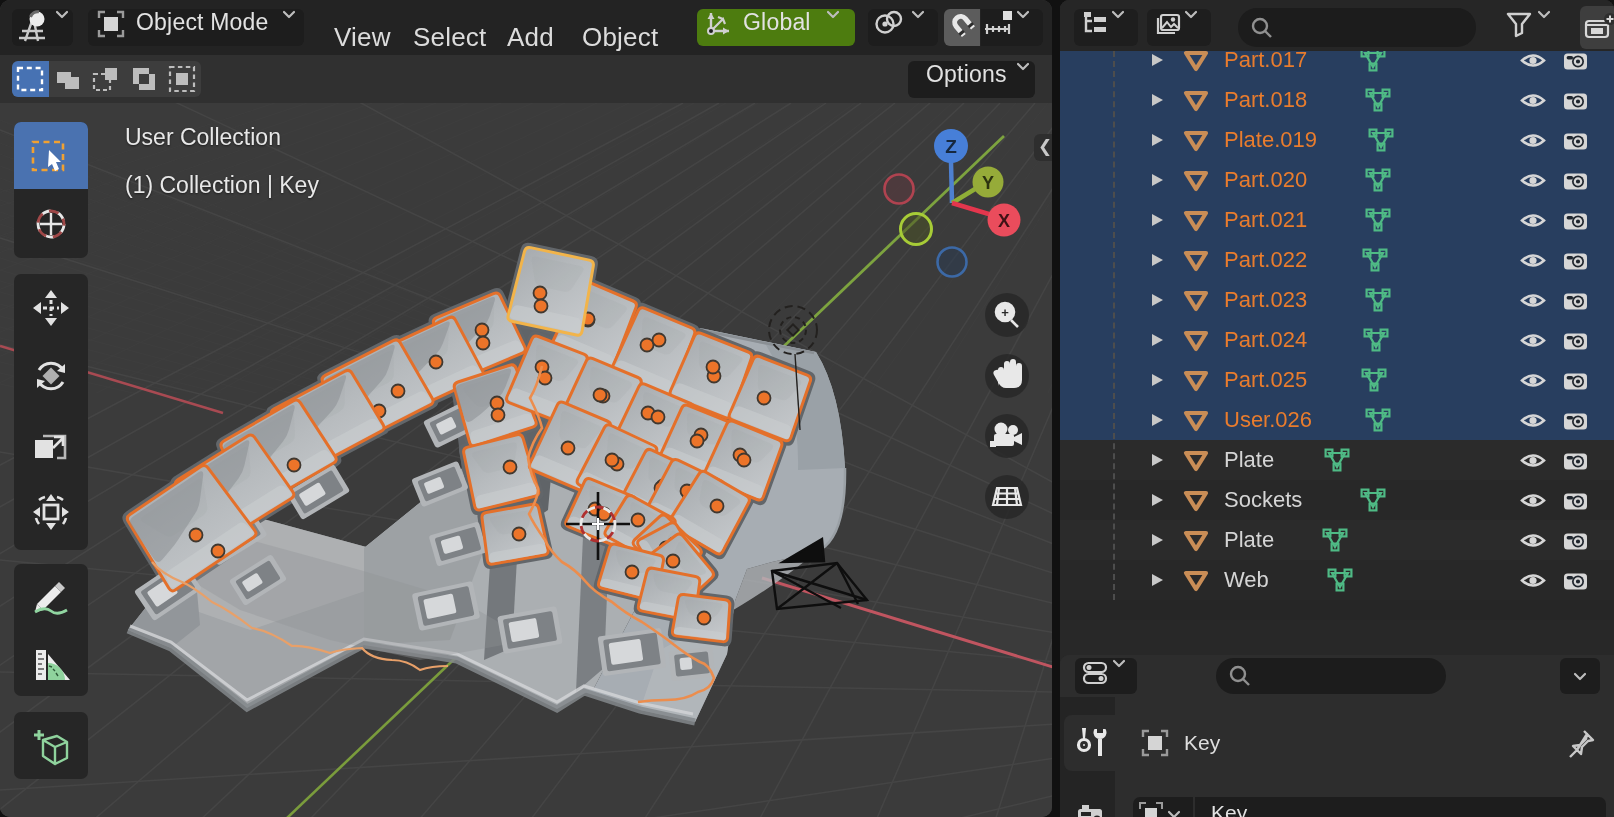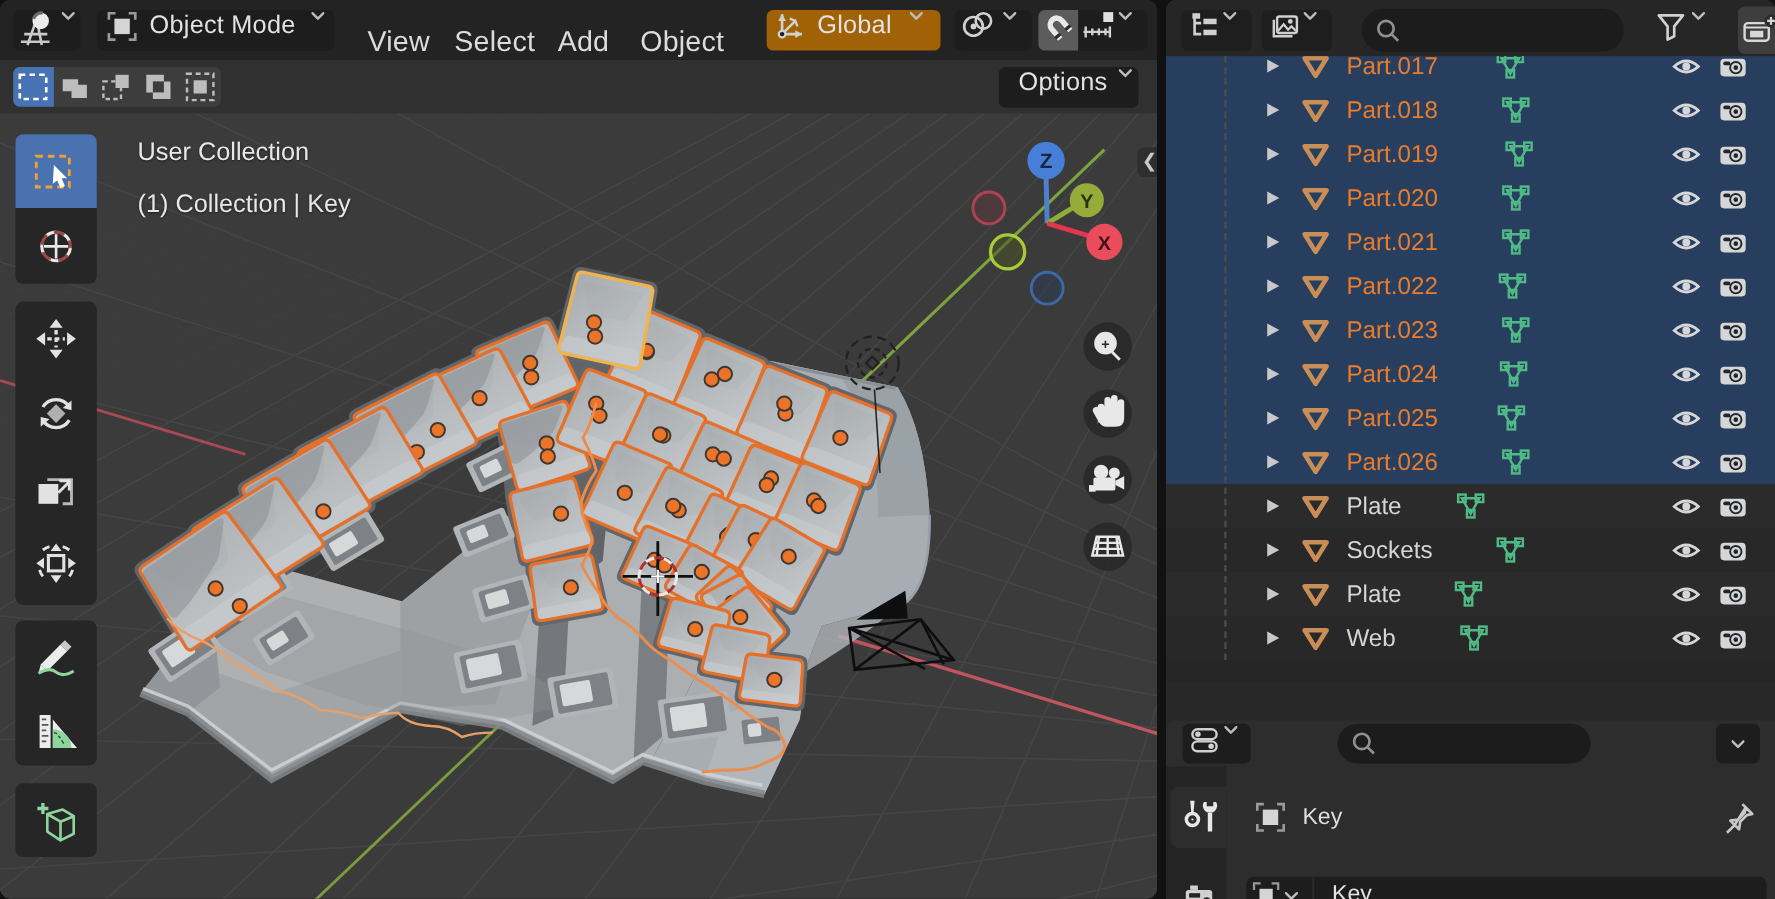--- a/index.html
+++ b/index.html
@@ -467,21 +467,21 @@
       </svg>
  <span style="margin-left:10px">Object Mode</span>
  <svg width="12" height="11" viewBox="0 0 12 11" style="margin-left:14px">
         <path d="M1,3 L6,8 L11,3" fill="none" stroke="#bdbdbd" stroke-width="2.2" stroke-linecap="round" stroke-linejoin="round"></path>
       </svg>
 </div>
 <span class="menu" style="left:334px">View</span>
 <span class="menu" style="left:413px">Select</span>
 <span class="menu" style="left:507px">Add</span>
 <span class="menu" style="left:582px">Object</span>
-<div class="btn" style="left:697px;top:9px;width:158px;height:37px;background:#a16207">
+<div class="btn" style="left:697px;top:9px;width:158px;height:37px;background:#4d7c0f">
  <svg width="32" height="30" viewBox="0 0 32 30" style="margin-left:6px">
         <path d="M8,4 L8,22 L26,22" stroke="#d0d0d0" stroke-width="2.4" fill="none"></path>
         <path d="M8,4 l-3.5,6 l7,0 Z" fill="#d0d0d0"></path>
         <path d="M26,22 l-6,-3.5 l0,7 Z" fill="#d0d0d0"></path>
         <path d="M8,22 L20,10 l2,5 m-2,-5 l-5,-2" stroke="#d0d0d0" stroke-width="2.2" fill="none"></path>
         <circle cx="8" cy="22" r="3" fill="#1d1d1d" stroke="#d0d0d0" stroke-width="2"></circle>
       </svg>
  <span style="margin-left:8px">Global</span>
  <svg width="12" height="11" viewBox="0 0 12 11" style="margin-left:16px">
         <path d="M1,3 L6,8 L11,3" fill="none" stroke="#bdbdbd" stroke-width="2.2" stroke-linecap="round" stroke-linejoin="round"></path>
@@ -658,21 +658,21 @@
           <circle cx="15" cy="12.5" r="6" fill="#20262e"></circle>
           <circle cx="15" cy="12.5" r="3.2" fill="none" stroke="#d6d6d6" stroke-width="2.2"></circle>
           <rect x="3.6" y="7" width="6.5" height="3.4" rx="1.7" fill="#20262e"></rect>
         </svg></span>
     </div>
     <div class="orow sel" style="top:120px">
       <span class="arr"></span>
       <span class="oicon"><svg width="26" height="24" viewBox="0 0 26 24" style="">
           <path d="M3,5 L23,5 L13,21 Z" fill="none" stroke="#c98d56" stroke-width="4.2" stroke-linejoin="round"></path>
         </svg></span>
-      <span class="onm org">Part.019</span>
+      <span class="onm org">Plate.019</span>
       <span class="dicon" style="left:306px"><svg width="30" height="30" viewBox="0 0 30 30" style="">
           <path d="M7,8 L23,8 L15,22 Z" fill="none" stroke="#4fba85" stroke-width="2.2"></path>
           <rect x="3.6" y="4.6" width="6.8" height="6.8" fill="none" stroke="#4fba85" stroke-width="2.2"></rect>
           <rect x="19.6" y="4.6" width="6.8" height="6.8" fill="none" stroke="#4fba85" stroke-width="2.2"></rect>
           <rect x="11.6" y="18.6" width="6.8" height="6.8" fill="none" stroke="#4fba85" stroke-width="2.2"></rect>
         </svg></span>
       <span class="eye"><svg width="26" height="19" viewBox="0 0 26 19" style="">
           <path d="M2,9.5 Q13,-0.5 24,9.5 Q13,19.5 2,9.5 Z" fill="none" stroke="#d6d6d6" stroke-width="2.5"></path>
           <circle cx="13" cy="9.5" r="3.6" fill="#d6d6d6"></circle>
         </svg></span>
@@ -819,21 +819,21 @@
           <circle cx="15" cy="12.5" r="6" fill="#20262e"></circle>
           <circle cx="15" cy="12.5" r="3.2" fill="none" stroke="#d6d6d6" stroke-width="2.2"></circle>
           <rect x="3.6" y="7" width="6.5" height="3.4" rx="1.7" fill="#20262e"></rect>
         </svg></span>
     </div>
     <div class="orow sel" style="top:400px">
       <span class="arr"></span>
       <span class="oicon"><svg width="26" height="24" viewBox="0 0 26 24" style="">
           <path d="M3,5 L23,5 L13,21 Z" fill="none" stroke="#c98d56" stroke-width="4.2" stroke-linejoin="round"></path>
         </svg></span>
-      <span class="onm org">Part.026</span>
+      <span class="onm org">User.026</span>
       <span class="dicon" style="left:303px"><svg width="30" height="30" viewBox="0 0 30 30" style="">
           <path d="M7,8 L23,8 L15,22 Z" fill="none" stroke="#4fba85" stroke-width="2.2"></path>
           <rect x="3.6" y="4.6" width="6.8" height="6.8" fill="none" stroke="#4fba85" stroke-width="2.2"></rect>
           <rect x="19.6" y="4.6" width="6.8" height="6.8" fill="none" stroke="#4fba85" stroke-width="2.2"></rect>
           <rect x="11.6" y="18.6" width="6.8" height="6.8" fill="none" stroke="#4fba85" stroke-width="2.2"></rect>
         </svg></span>
       <span class="eye"><svg width="26" height="19" viewBox="0 0 26 19" style="">
           <path d="M2,9.5 Q13,-0.5 24,9.5 Q13,19.5 2,9.5 Z" fill="none" stroke="#d6d6d6" stroke-width="2.5"></path>
           <circle cx="13" cy="9.5" r="3.6" fill="#d6d6d6"></circle>
         </svg></span>

